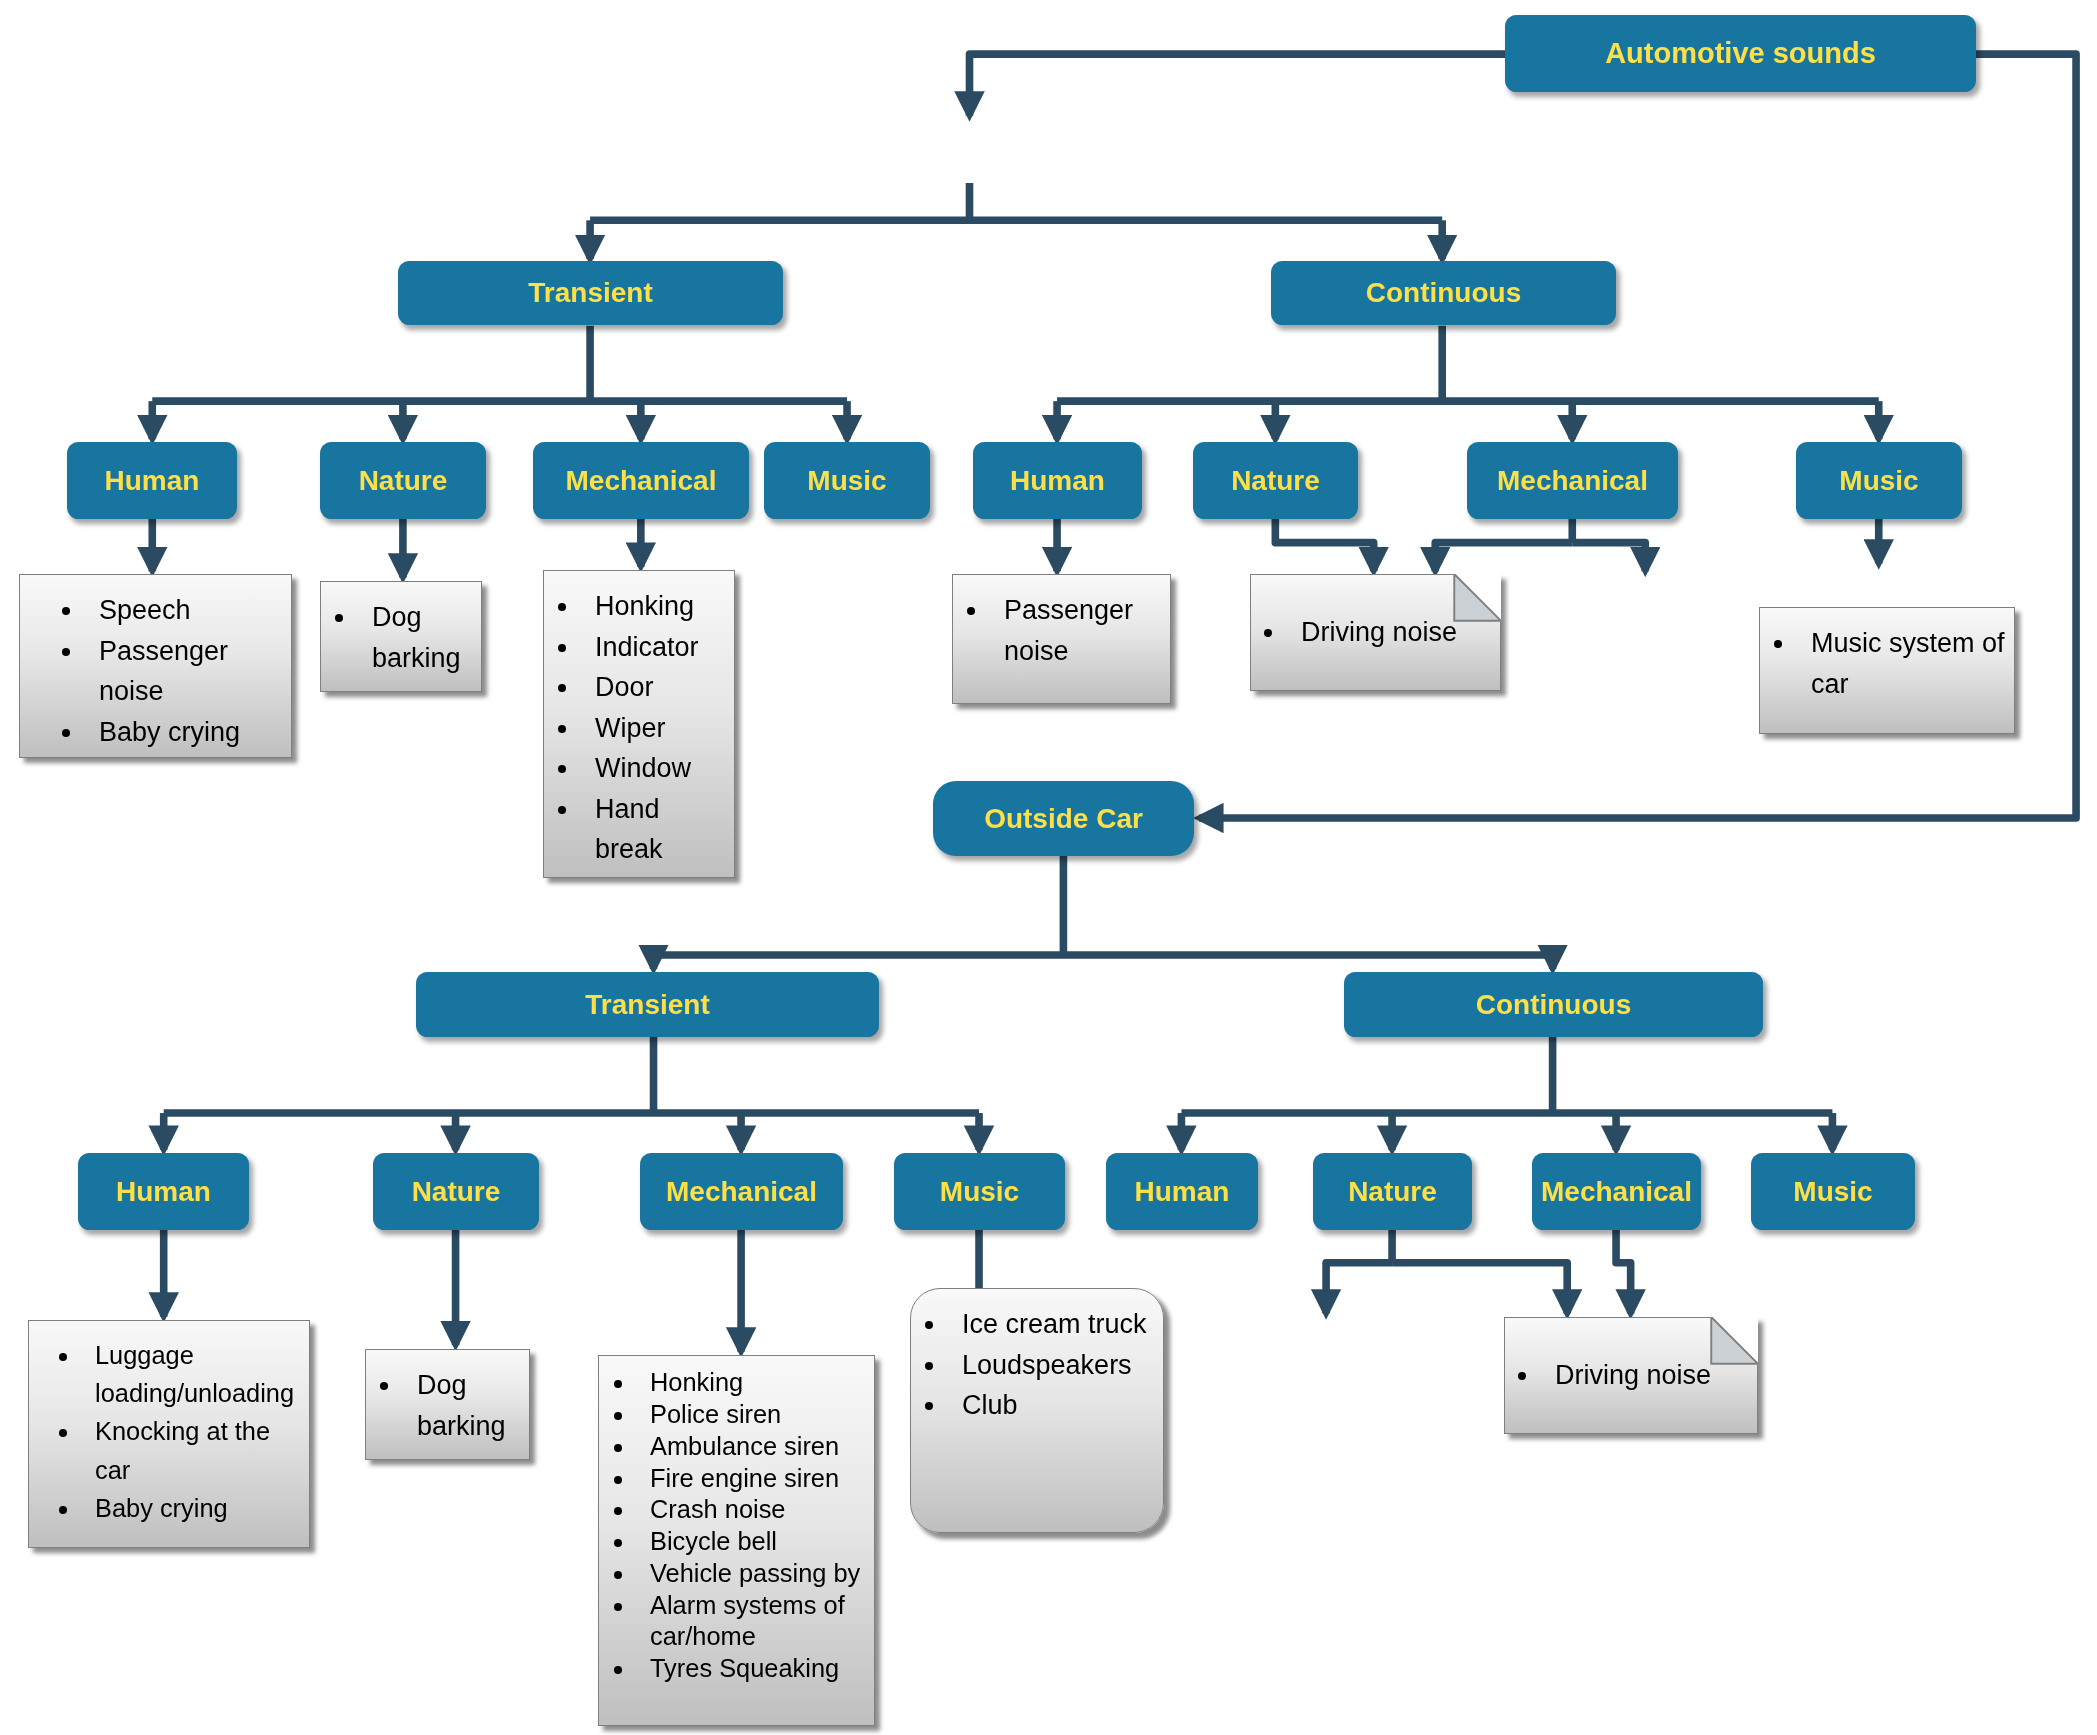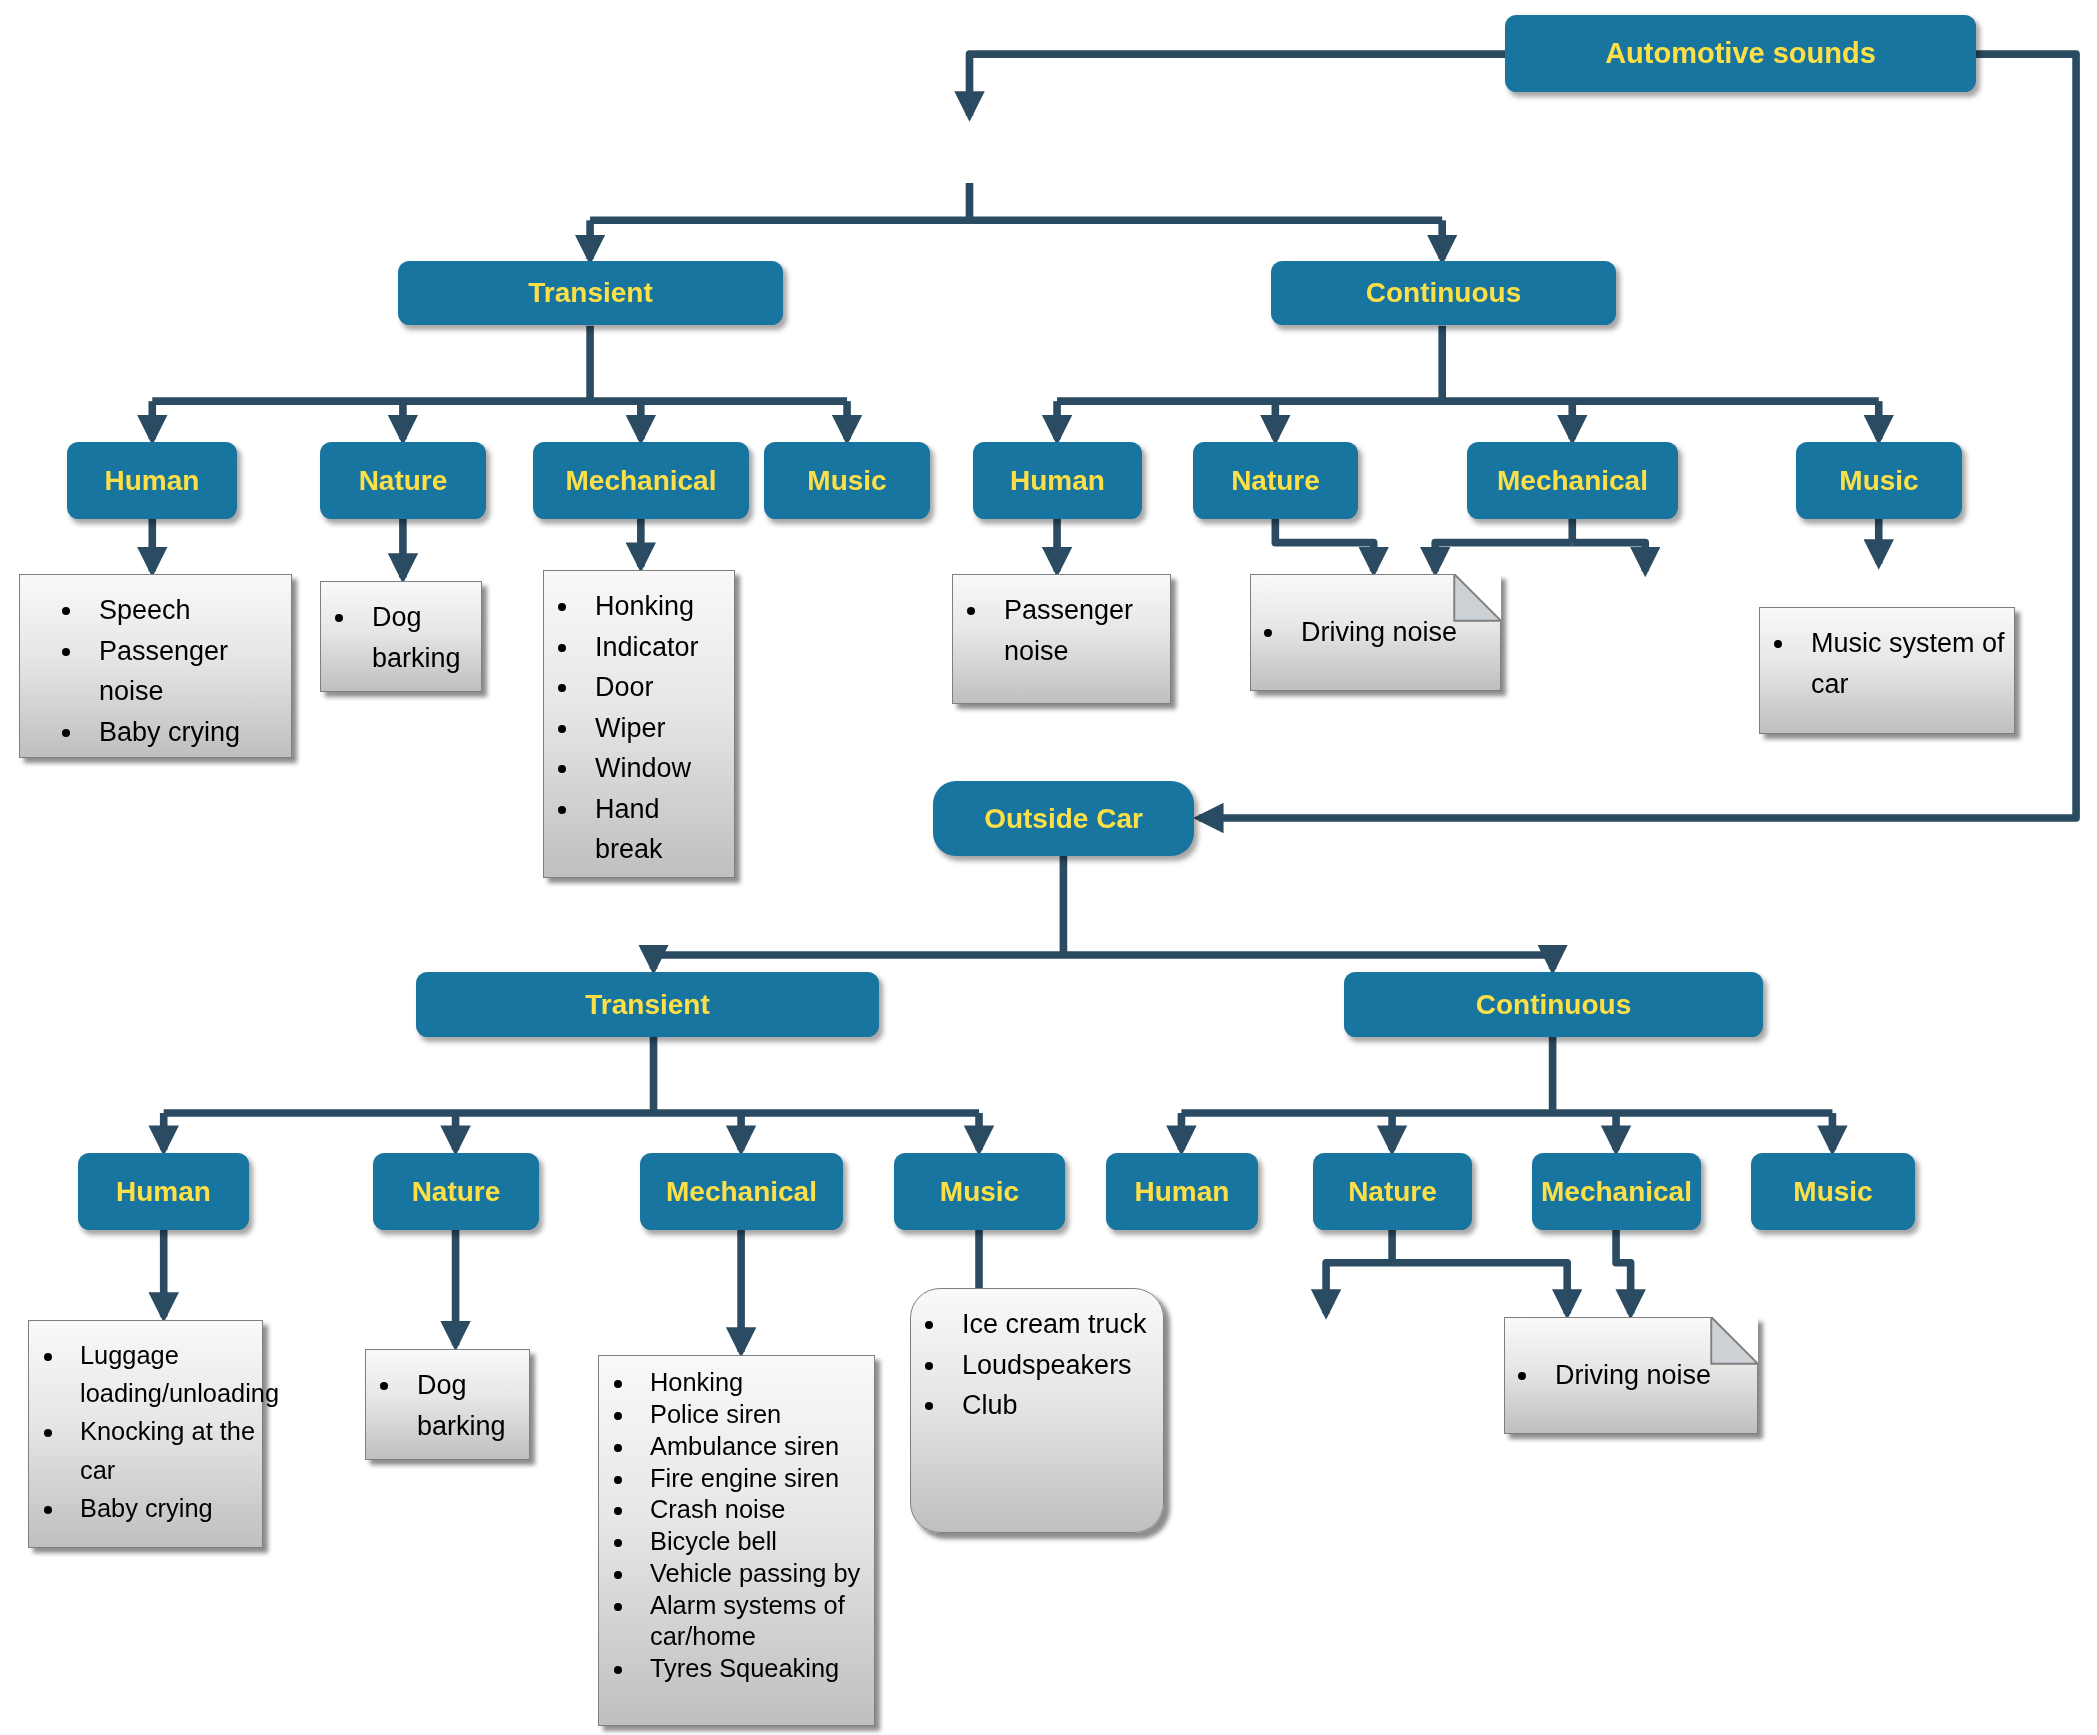--- a/index.html
+++ b/index.html
@@ -219,21 +219,21 @@
       <polygon points="0,0 76,0 76,76" fill="#ffffff"></polygon>
       <polygon points="2,0 76,74 2,74" fill="#ccd1d6" stroke="#7f7f7f" stroke-width="3"></polygon>
     </svg>
   </div>
   <div class="list" style="left:1759px;top:567px;width:256px;height:127px;margin-top:40px;">
     <ul>
         <li>Music system of car</li>
       </ul>
   </div>
 
-  <div class="list mid" style="left:28px;top:1320px;width:235px;height:228px;">
+  <div class="list mid" style="left:28px;top:1320px;width:282px;height:228px;padding-left:15px;">
     <ul>
       <li>Luggage loading/unloading</li>
       <li>Knocking at the car</li>
       <li>Baby crying</li>
     </ul>
   </div>
   <div class="list" style="left:365px;top:1349px;width:165px;height:111px;">
     <ul>
         <li>Dog barking</li>
       </ul>

